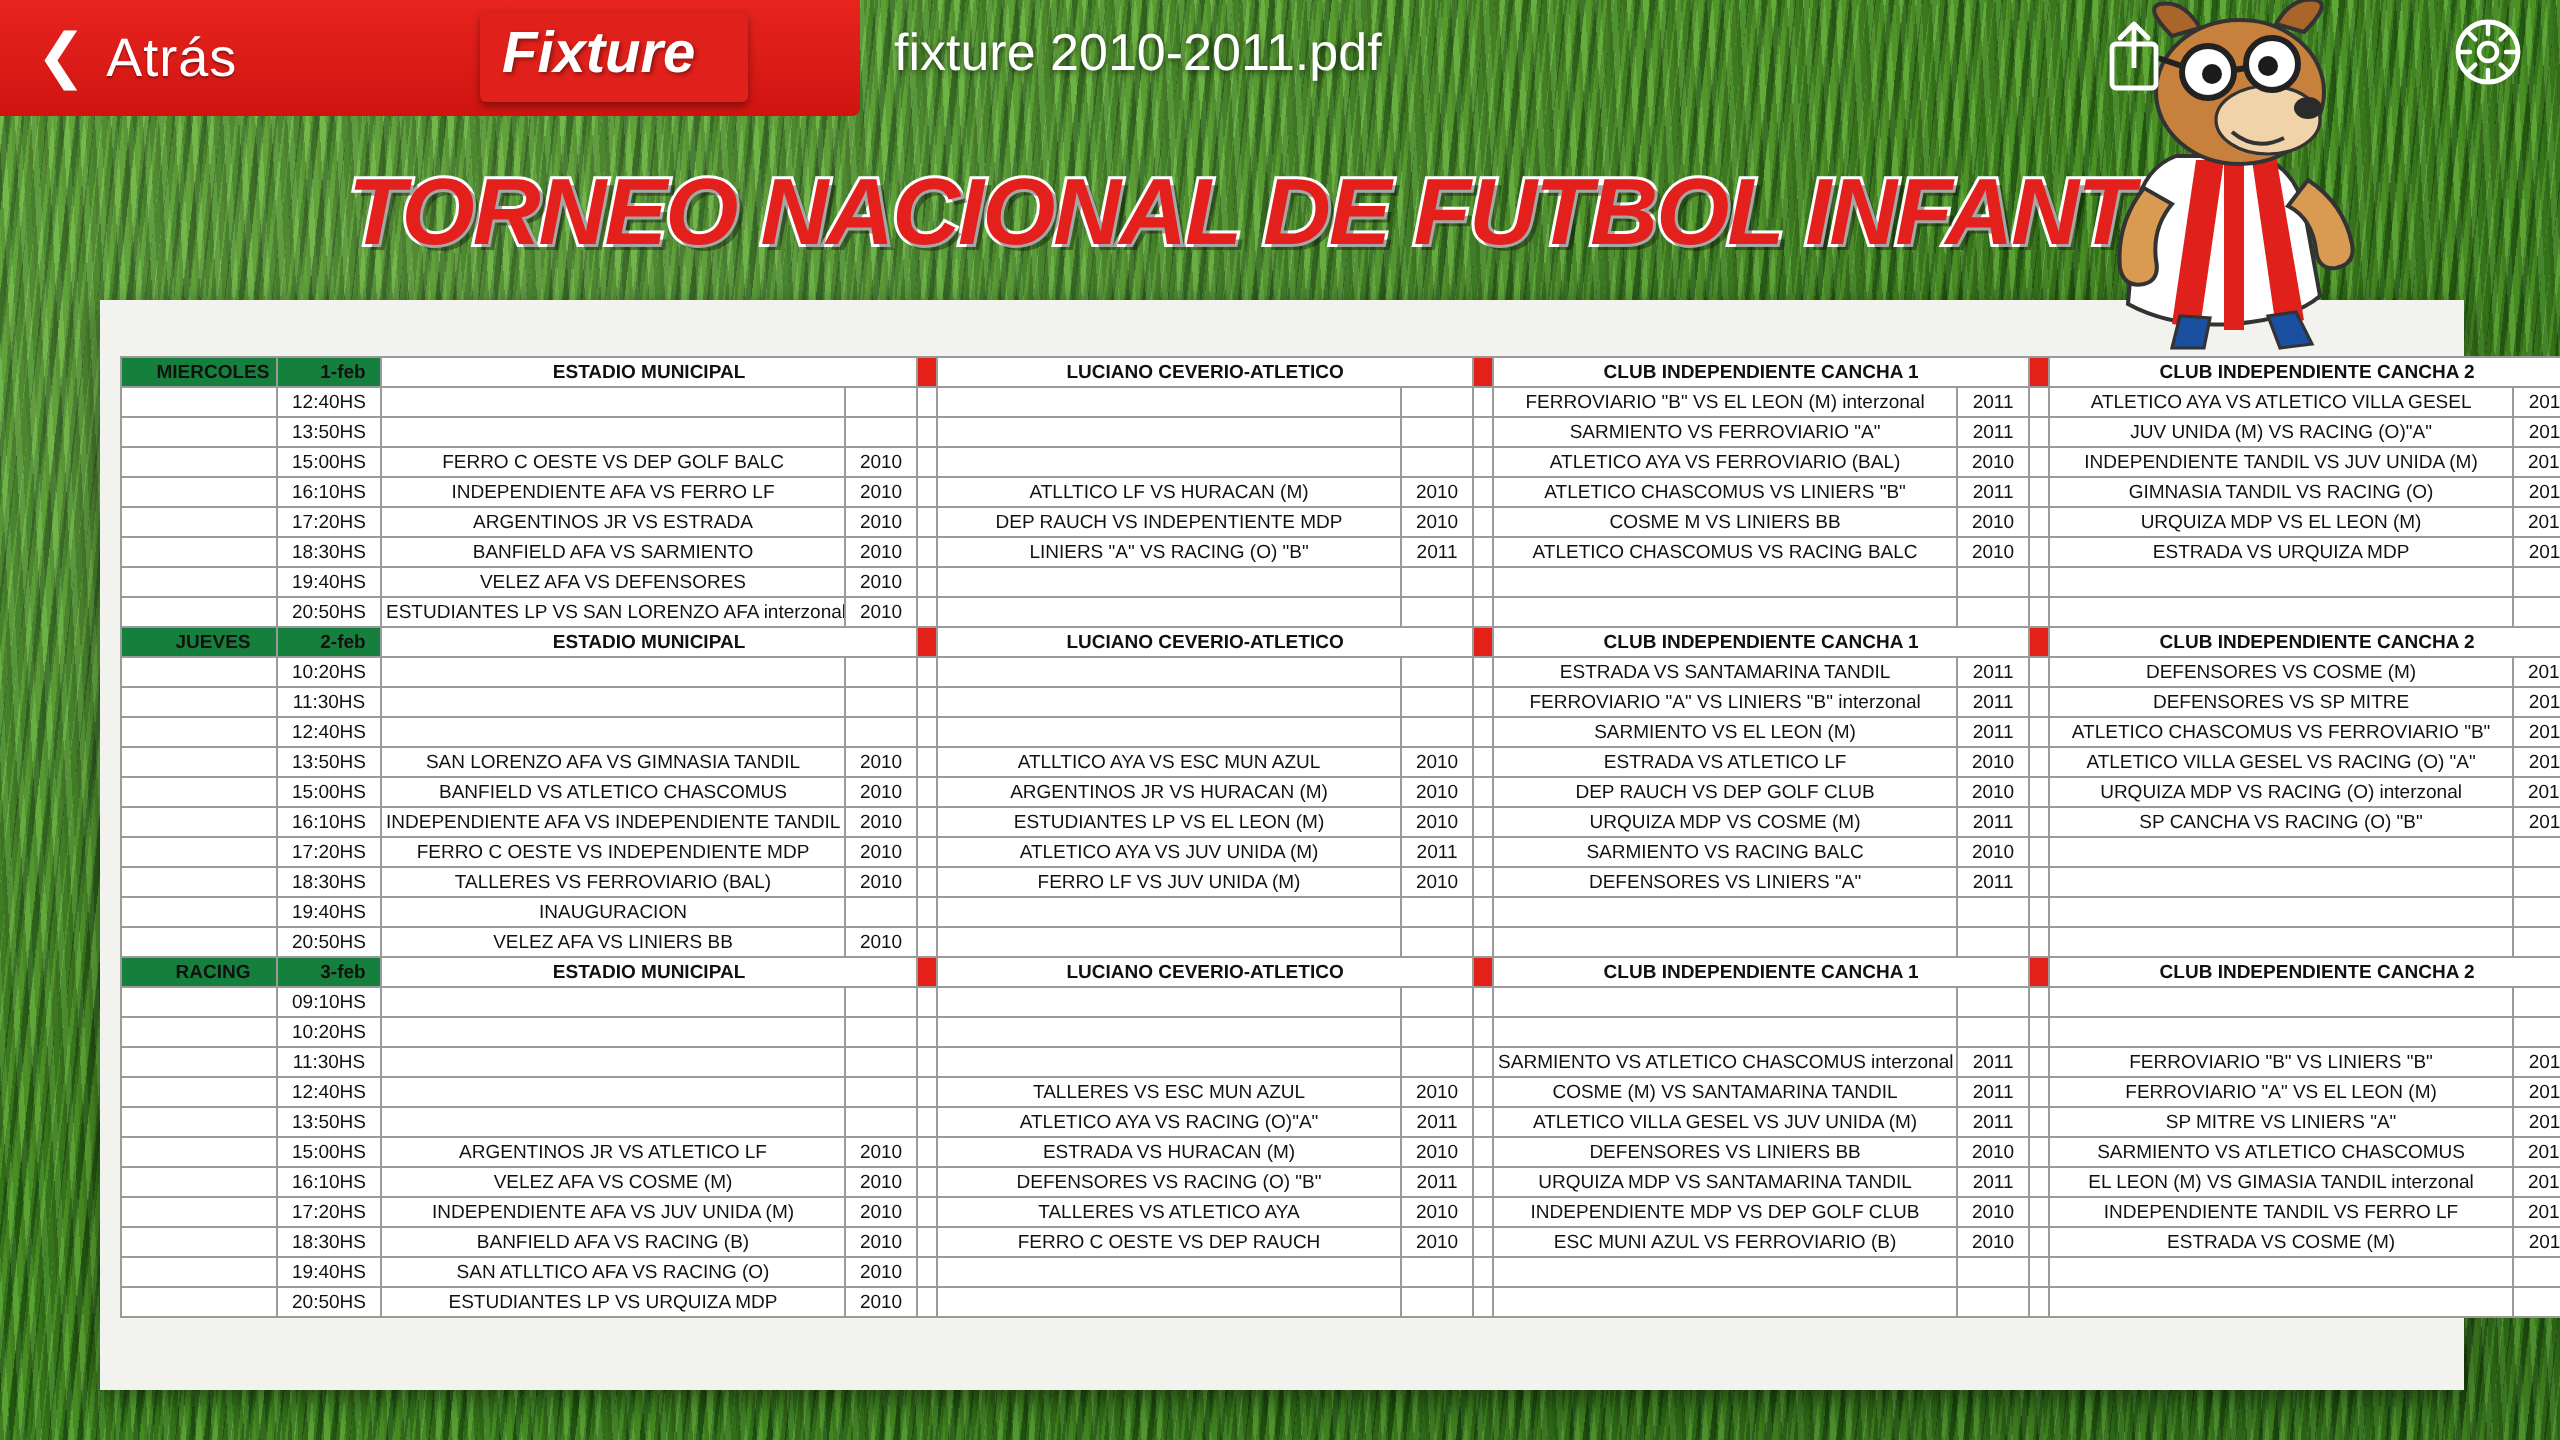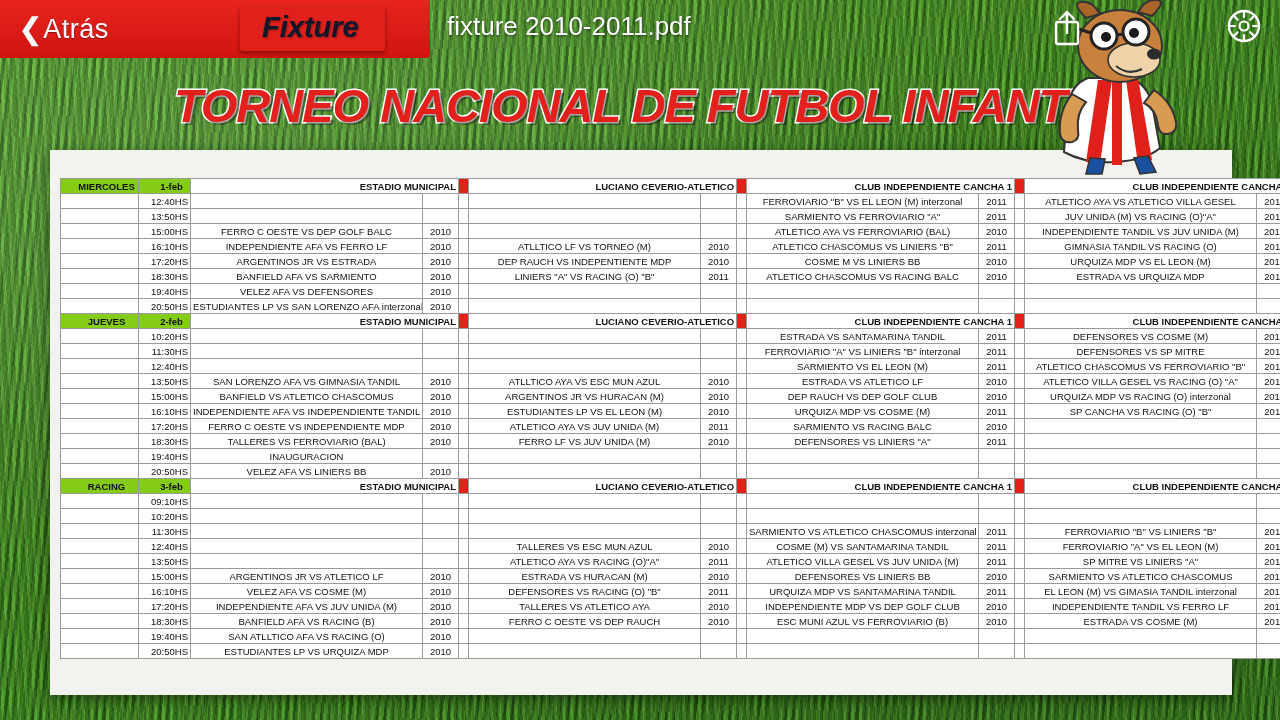--- a/index.html
+++ b/index.html
@@ -41,29 +41,29 @@
   .topbar-left {
     position: absolute; left: 0; top: 0; height: 58px; width: 430px;
     background: linear-gradient(180deg, #e8241f 0%, #cf1410 100%);
     display: flex; align-items: center;
     border-bottom-right-radius: 4px;
   }
   .back-chevron {
     margin-left: 18px; color: #fff; font-size: 30px; line-height: 1; font-weight: 400;
   }
   .back-label {
-    color: #ffffff; font-size: 27px; letter-spacing: .5px;
+    color: #ffffff; font-size: 27px; margin-left: 10px; letter-spacing: .5px;
     text-shadow: 0 1px 1px rgba(0,0,0,.35);
   }
   .fixture-badge {
     position: absolute; left: 240px; top: 6px;
     background: #e0201b;
-    color: #0f172a;
+    color: #ffffff;
     font-size: 29px; font-weight: bold; font-style: italic;
-    padding: 5px 26px 7px 22px;
+    padding: 5px 26px 7px 11px;
     border-radius: 3px;
     box-shadow: 0 2px 4px rgba(0,0,0,.4);
     text-shadow: 1px 1px 2px rgba(0,0,0,.4);
     z-index: 3;
   }
   .doc-title {
     position: absolute; left: 447px; top: 11px;
     color: #ffffff; font-size: 26px;
     text-shadow: 0 1px 3px rgba(0,0,0,.55);
     white-space: nowrap;
@@ -118,25 +118,25 @@
   
   col.c-day    { width: 78px; }
   col.c-time   { width: 52px; }
   col.c-match  { width: 232px; }
   col.c-year   { width: 36px; }
 
   td.day {
     background: #ffffff; font-weight: bold; text-align: center; font-size: 10px;
   }
   td.time {
-    background: #ffffff; text-align: right; font-size: 9.5px;
-  }
-  tr.hdr td.day, tr.hdr td.time { background:#84cc16;padding-left:16px; }
+    background: #ffffff; text-align: center; font-size: 9.5px;
+  }
+  tr.hdr td.day, tr.hdr td.time { background:#15803d;padding-left:16px; }
   td.venue {
-    background: #d9d9d9; font-weight: bold; text-align: right; font-size: 10px;
+    background: #d9d9d9; font-weight: bold; text-align: center; font-size: 10px;
   }
   td.match { text-align: center; }
   td.year  { text-align: center; background:#ffffff; }
   td.red   { background: #e32119; }
   td.blank { background: #ffffff; }
   tr.hdr td.red { background: #e32119; }
 </style>
 </head>
 <body>
 
@@ -279,21 +279,21 @@
             <td class="red"></td>
             <td class="match">INDEPENDIENTE TANDIL VS JUV UNIDA (M)</td>
             <td class="year">2010</td>
           </tr>
           <tr>
             <td class="blank"></td>
             <td class="time">16:10HS</td>
             <td class="match">INDEPENDIENTE AFA VS FERRO LF</td>
             <td class="year">2010</td>
             <td class="red"></td>
-            <td class="match">ATLLTICO LF  VS TORNEO (M)</td>
+            <td class="match">ATLLTICO LF  VS HURACAN (M)</td>
             <td class="year">2010</td>
             <td class="red"></td>
             <td class="match">ATLETICO CHASCOMUS VS LINIERS "B"</td>
             <td class="year">2011</td>
             <td class="red"></td>
             <td class="match">GIMNASIA TANDIL VS RACING (O)</td>
             <td class="year">2011</td>
           </tr>
           <tr>
             <td class="blank"></td>

